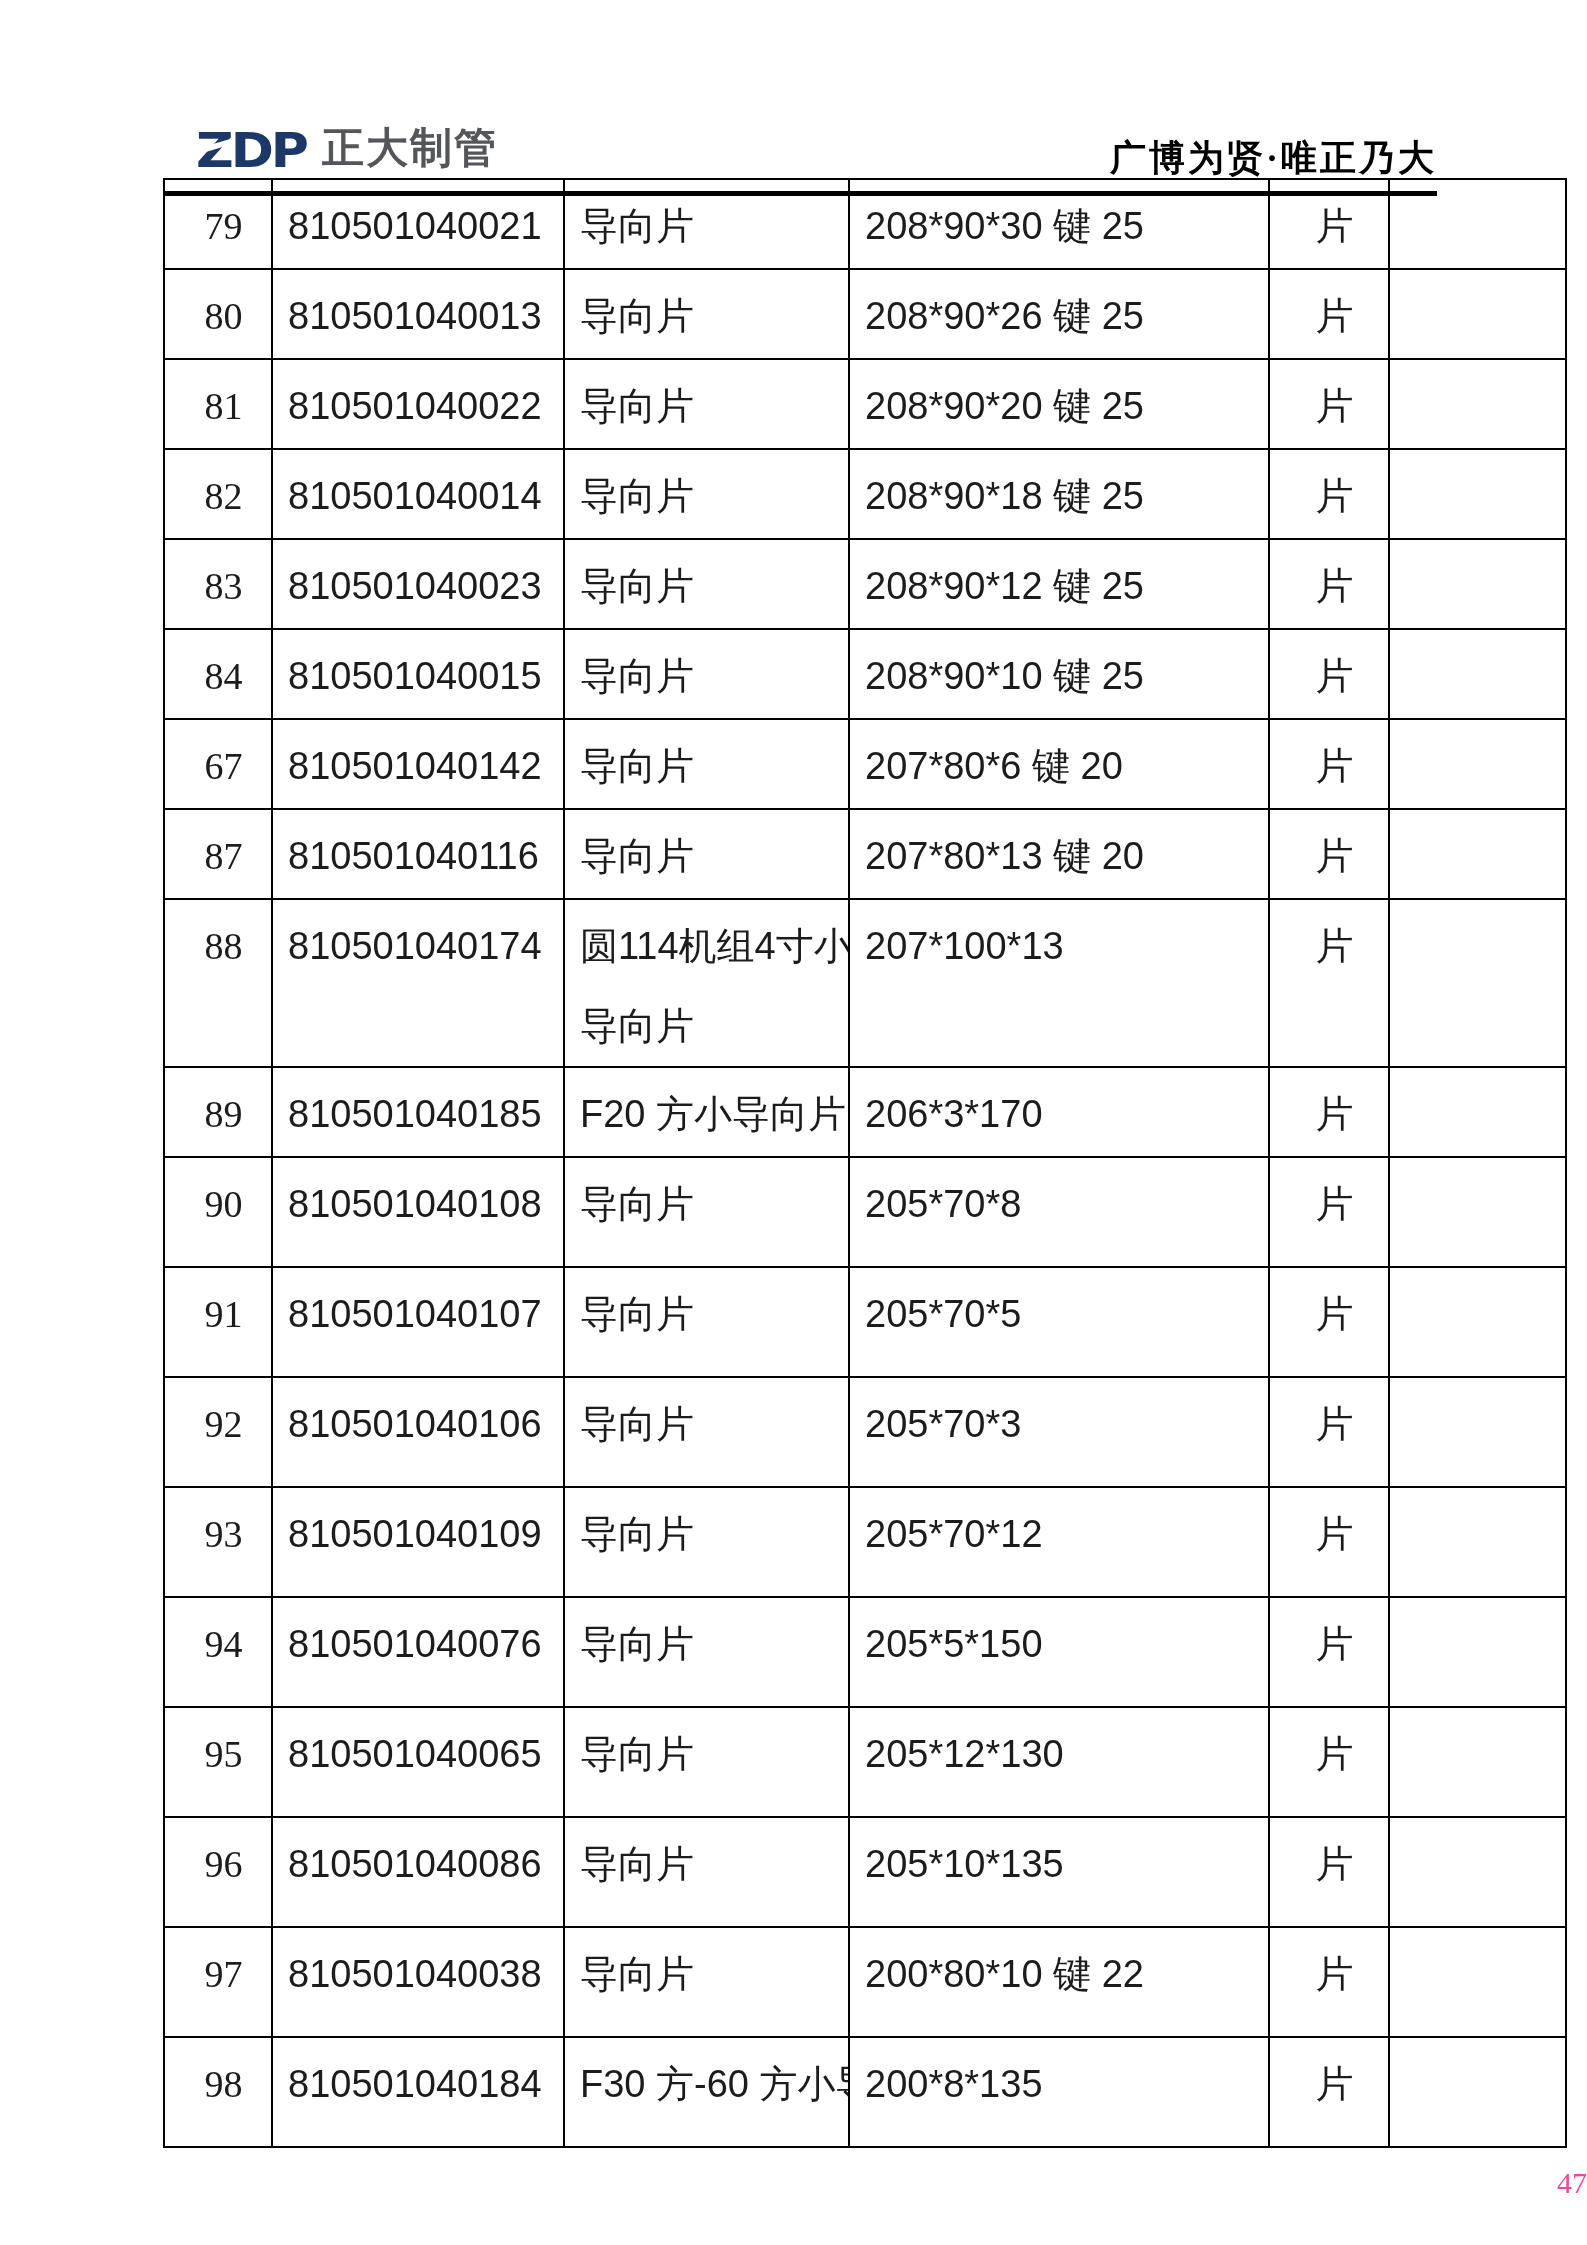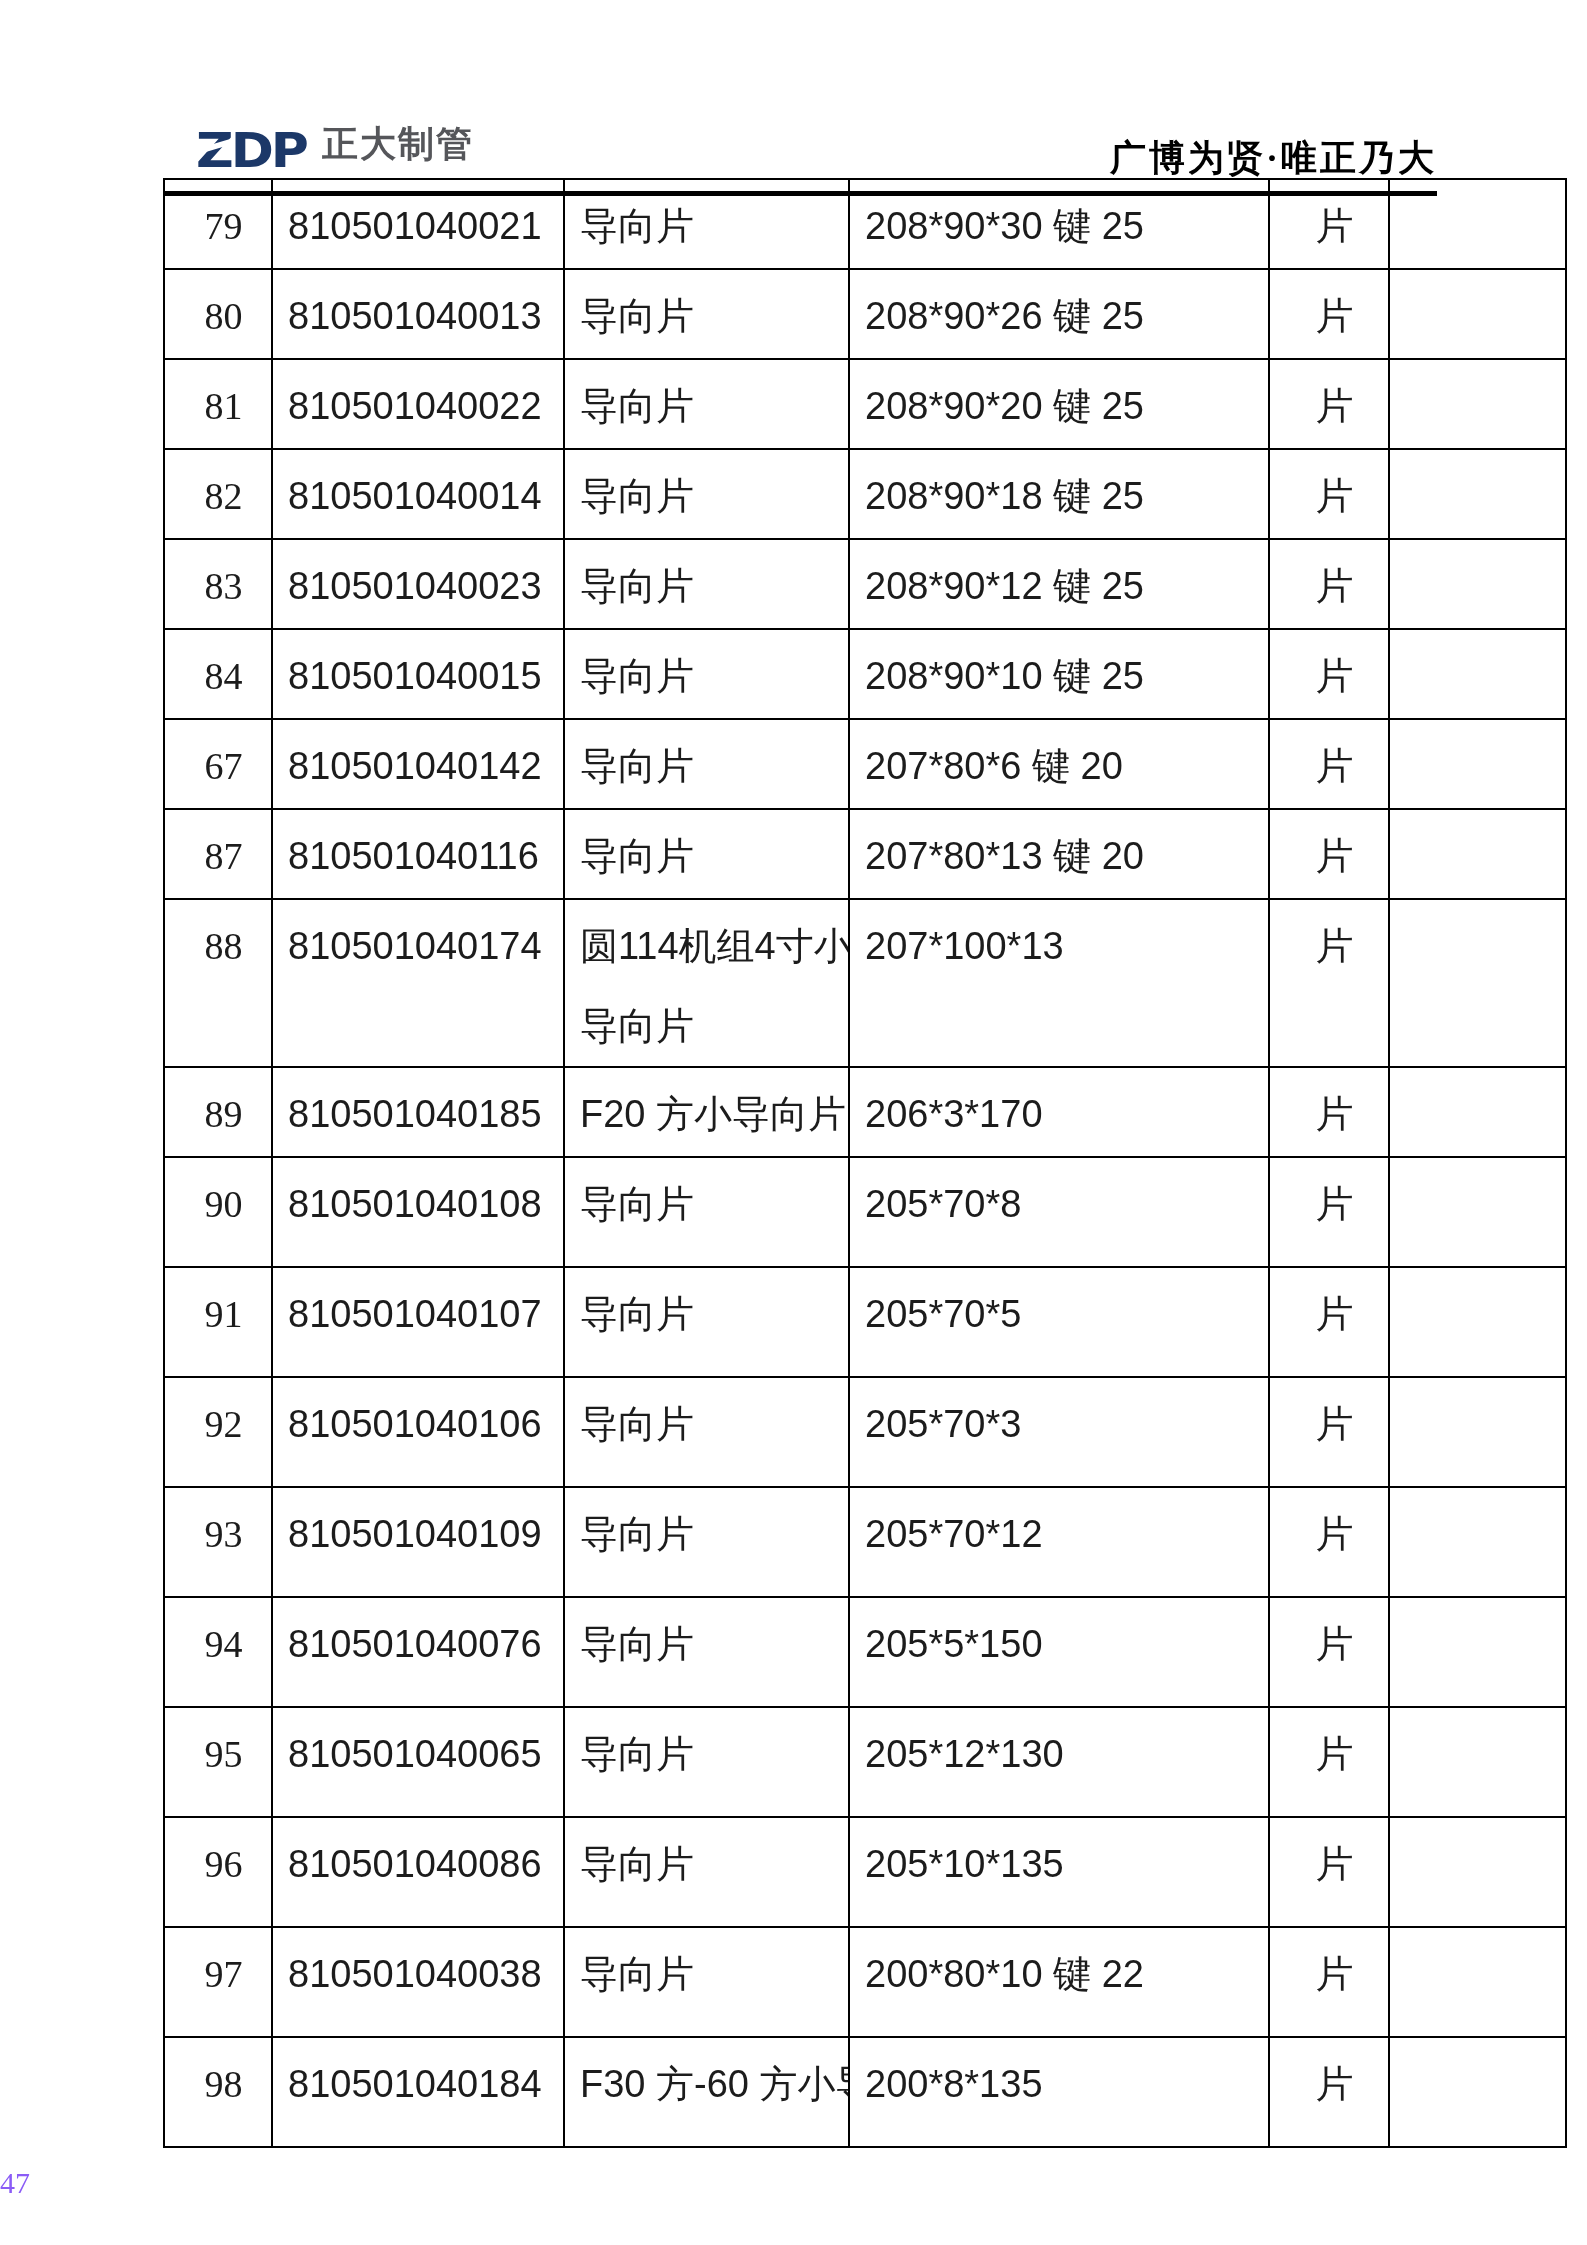--- a/index.html
+++ b/index.html
@@ -42,21 +42,21 @@
     position: absolute;
     left: -4px;
     top: 24px;
     width: 40px;
     height: 6px;
     background: #ffffff;
     transform: rotate(-18deg);
   }
   .logo-company {
     margin-left: 16px;
-    font-size: 36px;
+    font-size: 42px;
     font-weight: bold;
     color: #55565a;
     letter-spacing: 2px;
     white-space: nowrap;
   }
   .tagline {
     position: absolute;
     right: 0;
     top: 14px;
     font-family: Liberation Serif, serif;
@@ -116,24 +116,24 @@
     line-height: normal;
   }
   td.c-note { padding: 0; }
 
   
   .page-number {
     position: absolute;
     left: 0;
     top: 2166px;
     width: 100%;
-    text-align: left;
+    text-align: right;
     font-family: "Liberation Serif", "DejaVu Serif", serif;
     font-size: 30px;
-    color: #8b5cf6;
+    color: #ec4899;
   }
 </style>
 </head>
 <body>
 
 <div class="page-header">
   <div class="logo">
     <span class="logo-zdp">
       <span>ZDP</span>
       <span class="logo-swoosh"></span>

